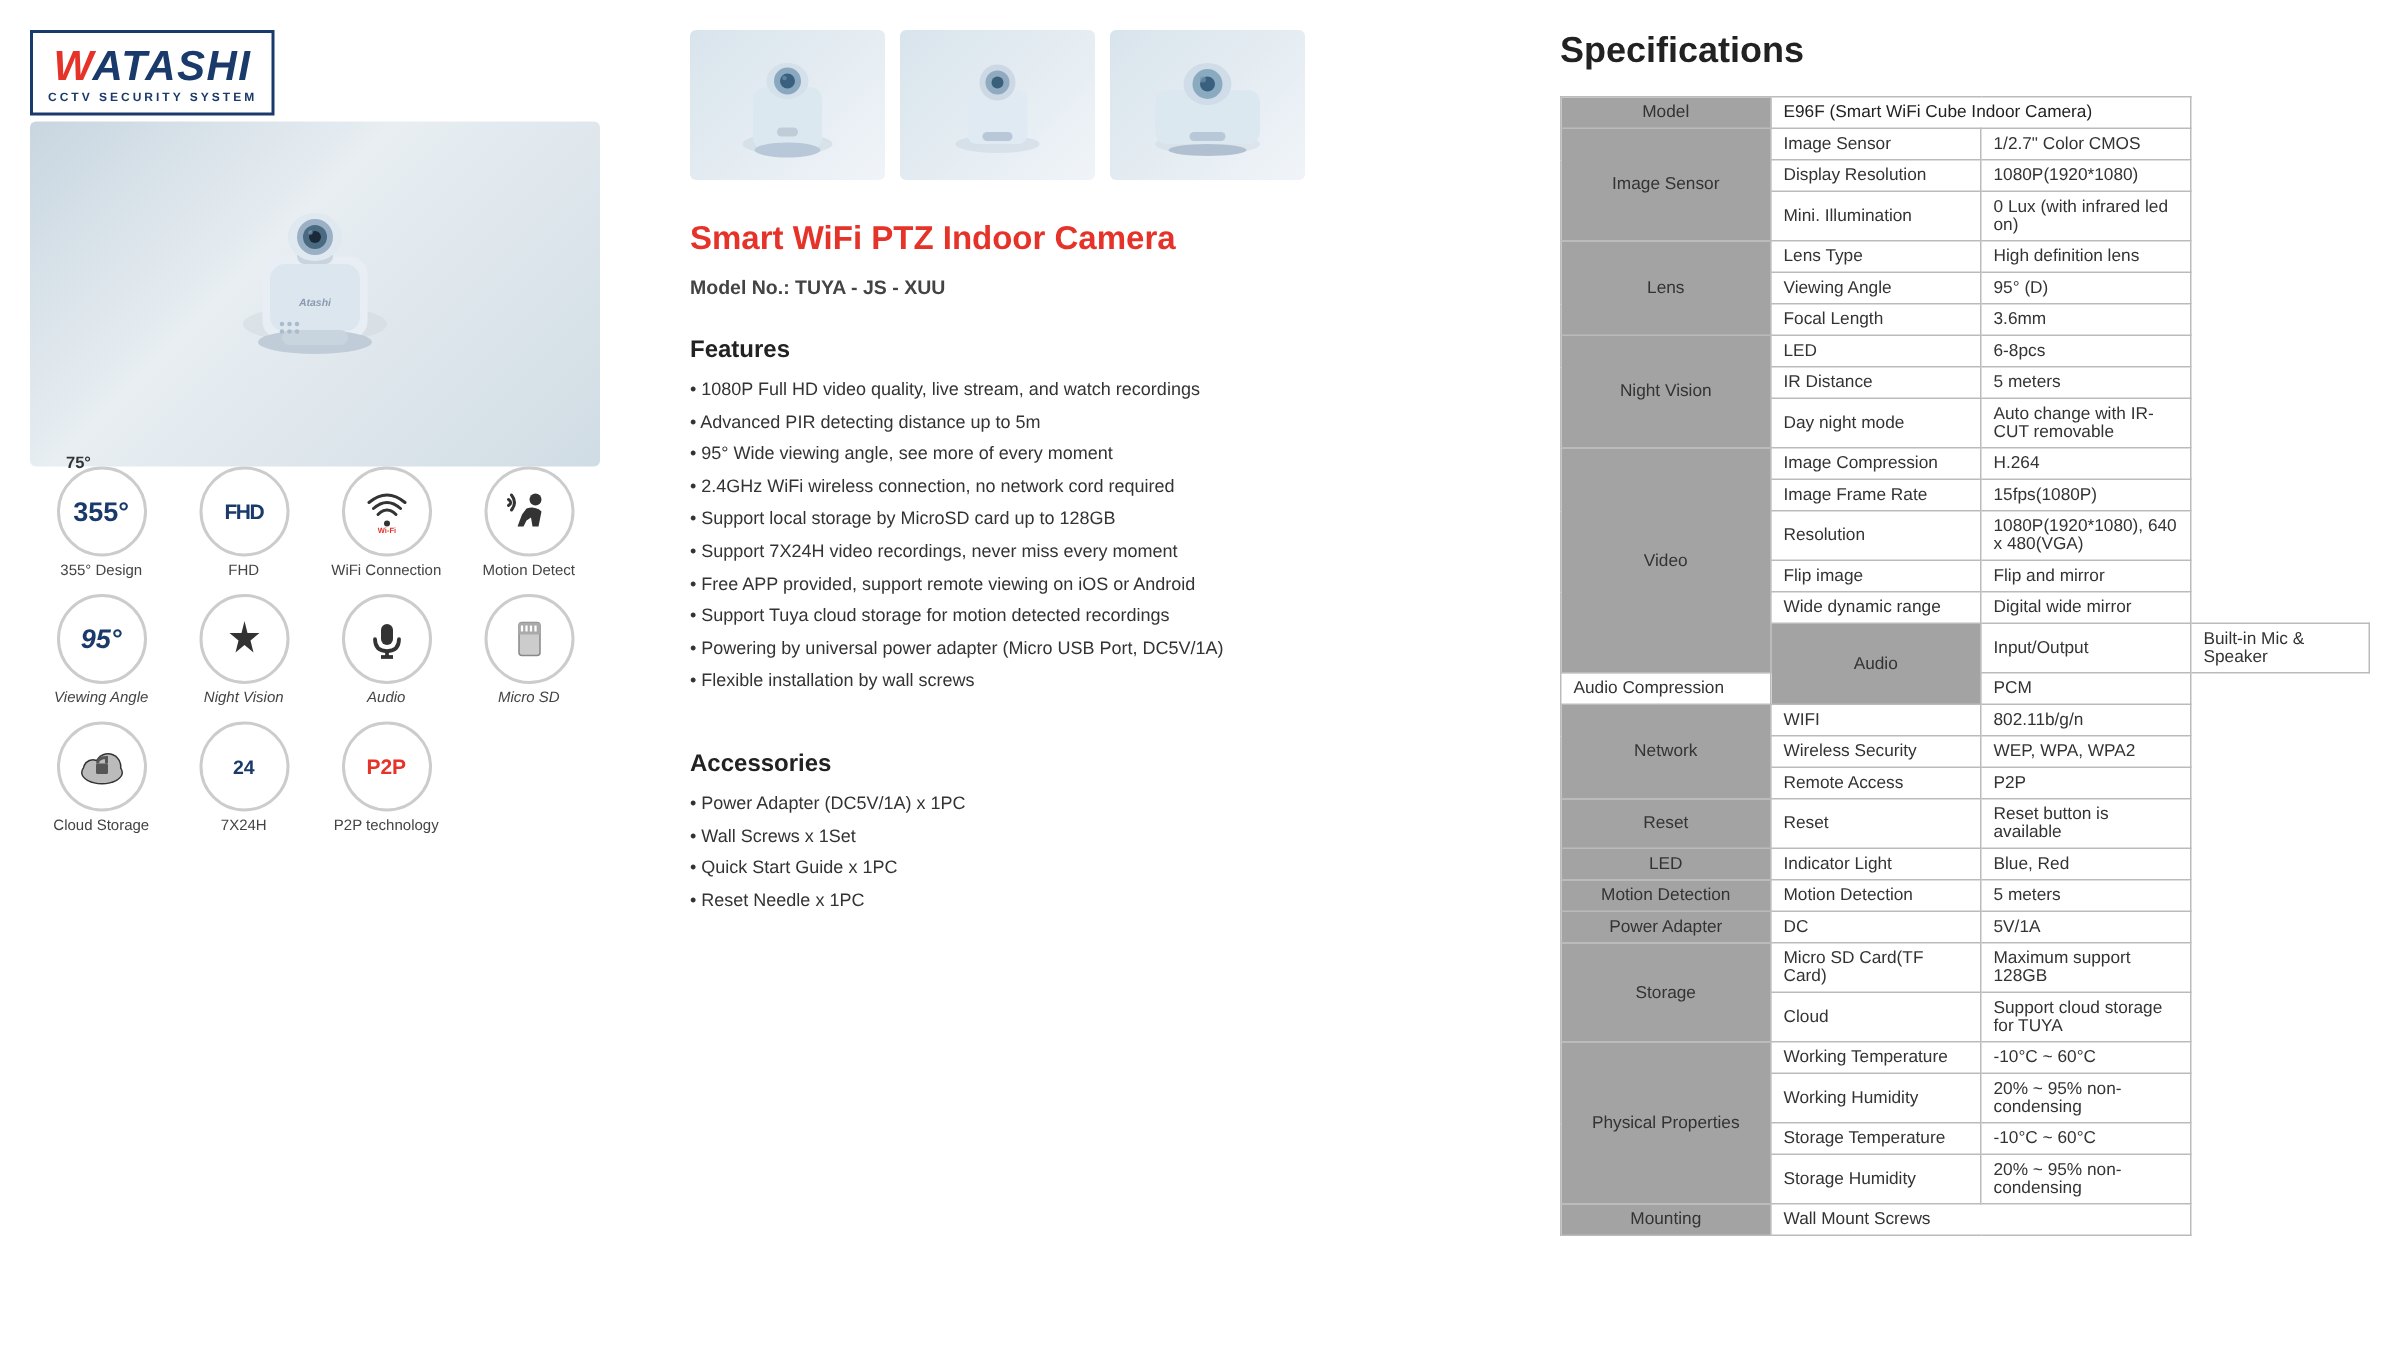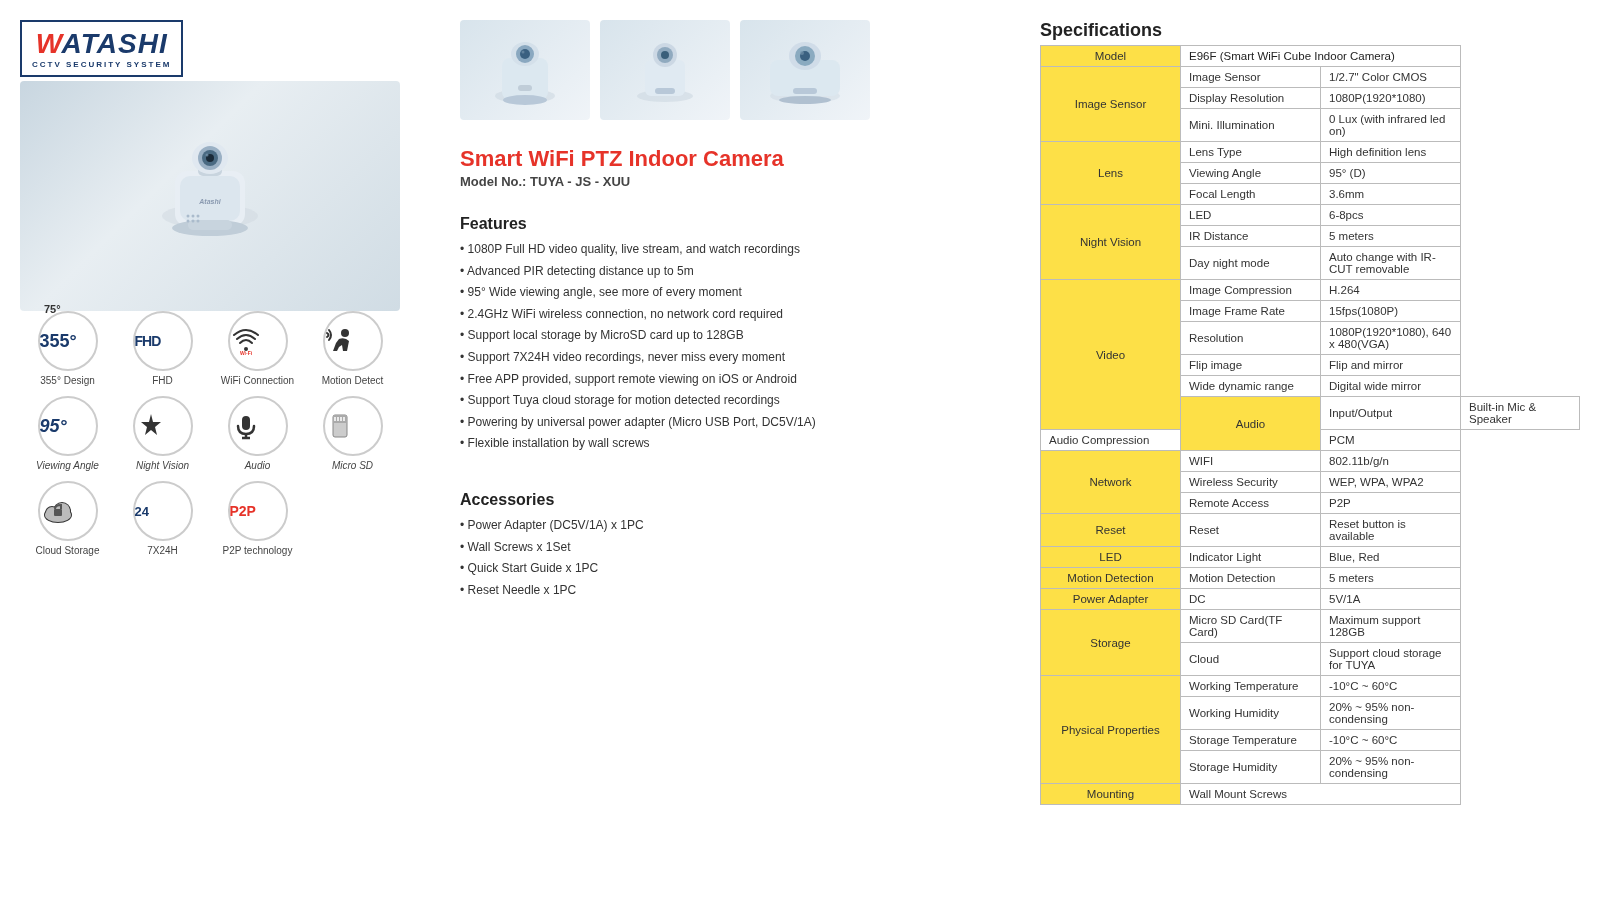--- a/index.html
+++ b/index.html
@@ -78,20 +78,21 @@
       gap: 4px;
       width: 95px;
     }
     .feature-icon-circle {
       width: 60px;
       height: 60px;
       border-radius: 50%;
       border: 2px solid #ccc;
       display: flex;
       align-items: center;
+      justify-content: center;
       background: #fff;
       font-size: 20px;
     }
     .feature-label {
       font-size: 10px;
       color: #444;
       text-align: center;
     }
     .angle-75 {
       position: absolute;
@@ -129,21 +130,21 @@
     }
     .product-title {
       font-size: 22px;
       font-weight: bold;
       color: #e63329;
     }
     .product-model {
       font-size: 13px;
       font-weight: bold;
       color: #444;
-      margin-top: 2px;
+      margin-top: 12px;
     }
     .section-title {
       font-size: 16px;
       font-weight: bold;
       color: #222;
       margin-bottom: 6px;
     }
     .features-list {
       list-style: none;
       line-height: 1.8;
@@ -164,37 +165,37 @@
       content: "• ";
     }
 
     
     .right-col {
       flex: 1;
       display: flex;
       flex-direction: column;
     }
     .specs-title {
-      font-size: 18px;
+      font-size: 24px;
       font-weight: bold;
       color: #222;
-      margin-bottom: 4px;
+      margin-bottom: 16px;
     }
     .specs-table {
       width: 100%;
       border-collapse: collapse;
       font-size: 11.5px;
     }
     .specs-table td {
       border: 1px solid #bbb;
       padding: 4px 8px;
       vertical-align: middle;
     }
     .specs-table .cat-cell {
-      background: #fde047;
+      background: #a3a3a3;
       font-weight: normal;
       text-align: center;
       color: #333;
       width: 110px;
     }
     .specs-table .sub-cell {
       background: #fff;
       width: 140px;
       color: #333;
     }

